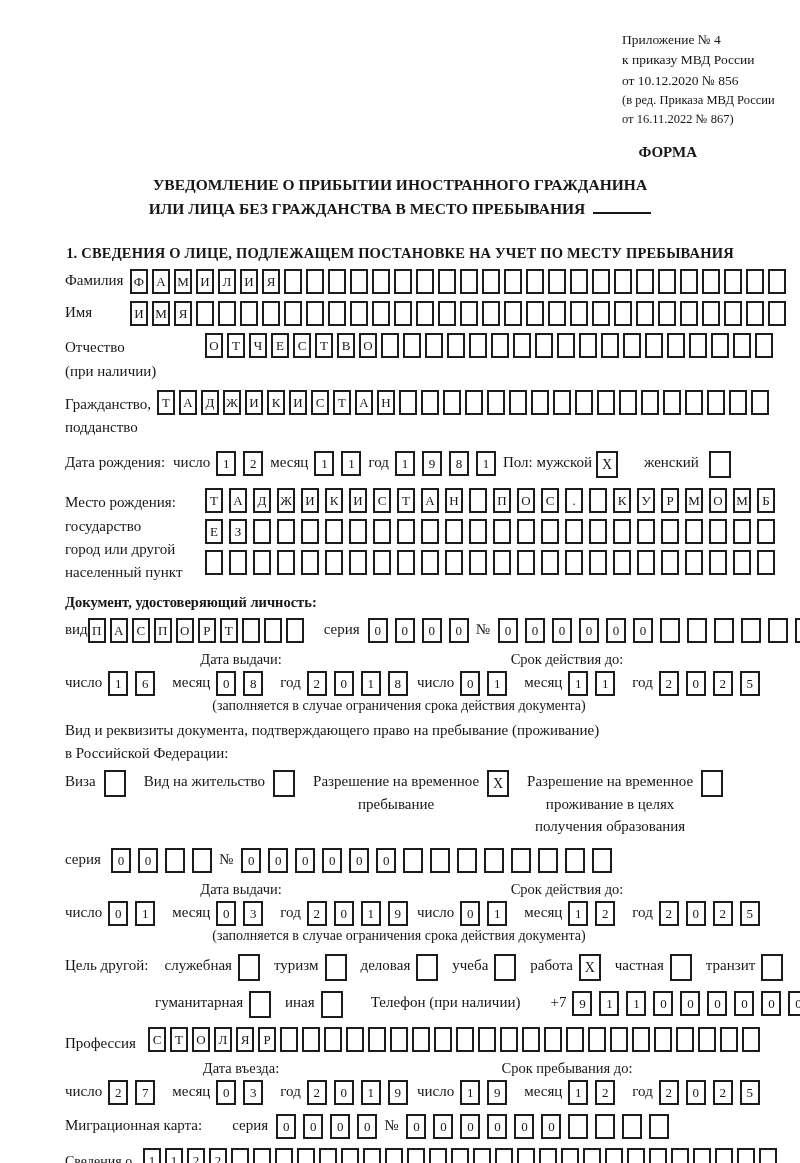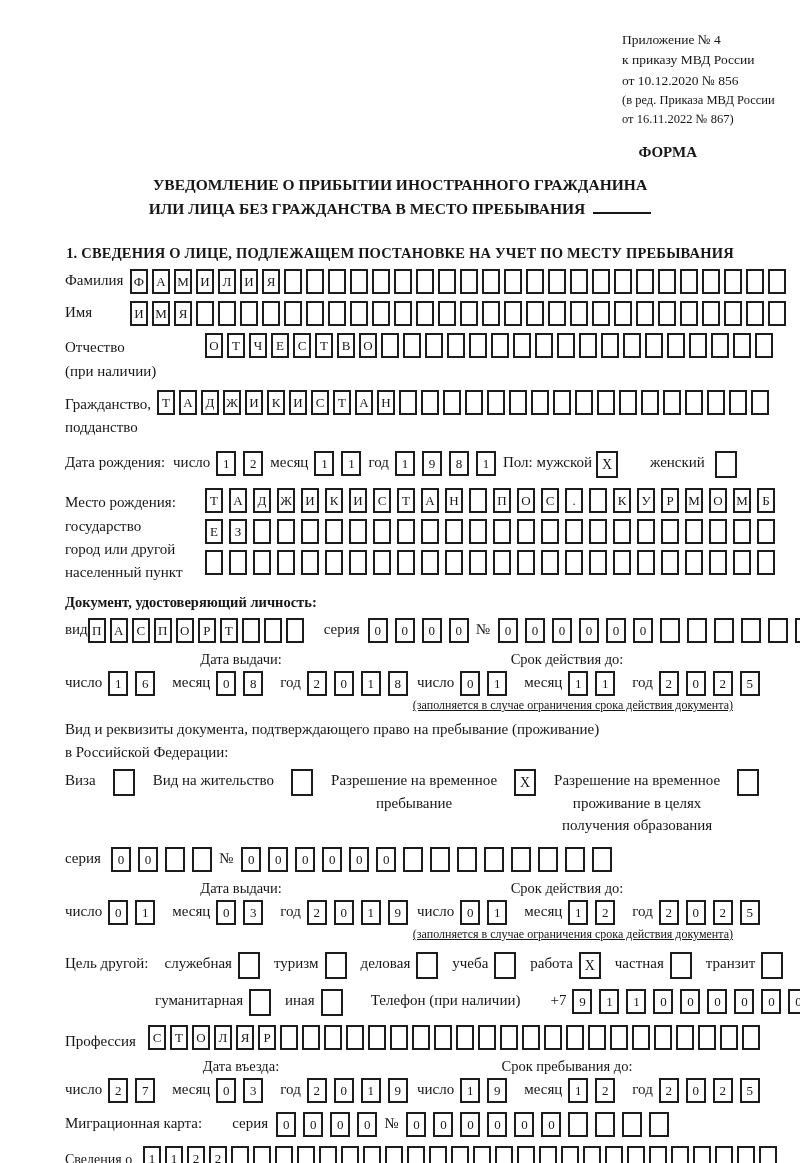--- a/index.html
+++ b/index.html
@@ -51,25 +51,25 @@
 
   
   .date-heads { display:flex; margin-top:8px; font-size:14.5px; }
   .dh-left  { width:352px; text-align:center; }
   .dh-right { width:300px; text-align:center; }
   .date-row { display:flex; margin-top:3px; }
   .date-block { display:flex; align-items:flex-start; width:352px; }
   .date-block.rt { width:auto; }
   .date-block .t { padding-top:3px; margin-right:6px; white-space:nowrap; }
   .date-block .cells { margin-right:10px; }
-  .note-right { text-align:right; font-size:12px; margin-top:2px; padding-right:2px;text-decoration:underline; }
+  .note-right { text-align:center; font-size:14px; margin-top:2px; padding-right:2px; }
 
   
   .opt-row { display:flex; align-items:flex-start; margin-top:8px; }
-  .opt { display:flex; align-items:flex-start; margin-right:14px;gap:9px; }
+  .opt { display:flex; align-items:flex-start; margin-right:14px; }
   .opt .t { padding-top:3px; margin-right:8px; white-space:nowrap; }
   .opt .multi { text-align:center; line-height:1.5; margin-right:8px; }
   .opt .multi div { white-space:nowrap; }
 
   
   .purpose { display:flex; align-items:flex-start; margin-top:10px; flex-wrap:nowrap; }
   .purpose .t { padding-top:3px; margin:0 6px 0 10px; white-space:nowrap; }
   .purpose .t.first { margin-left:0; }
   .purpose .cb { margin-top:0; }
   .indent90 { margin-left:90px; }
@@ -254,21 +254,21 @@
     <div class="cells dt" style="margin-left:6px;">
         <span class="cell">1</span>
         <span class="cell">9</span>
         <span class="cell">8</span>
         <span class="cell">1</span>
       </div>
     <span class="t">Пол: мужской</span>
     <div class="cells cb" style="margin-left:4px;">
         <span class="cell">X</span>
       </div>
-    <span class="t" style="margin-left:28px;">женский</span>
+    <span class="t" style="margin-left:22px;">женский</span>
     <div class="cells cb" style="margin-left:10px;">
         <span class="cell"></span>
       </div>
   </div>
 
   <div class="frow" style="margin-top:10px;">
     <div class="lbl w140 lbl2">
       <div>Место рождения:</div>
       <div>государство</div>
       <div>город или другой</div>

